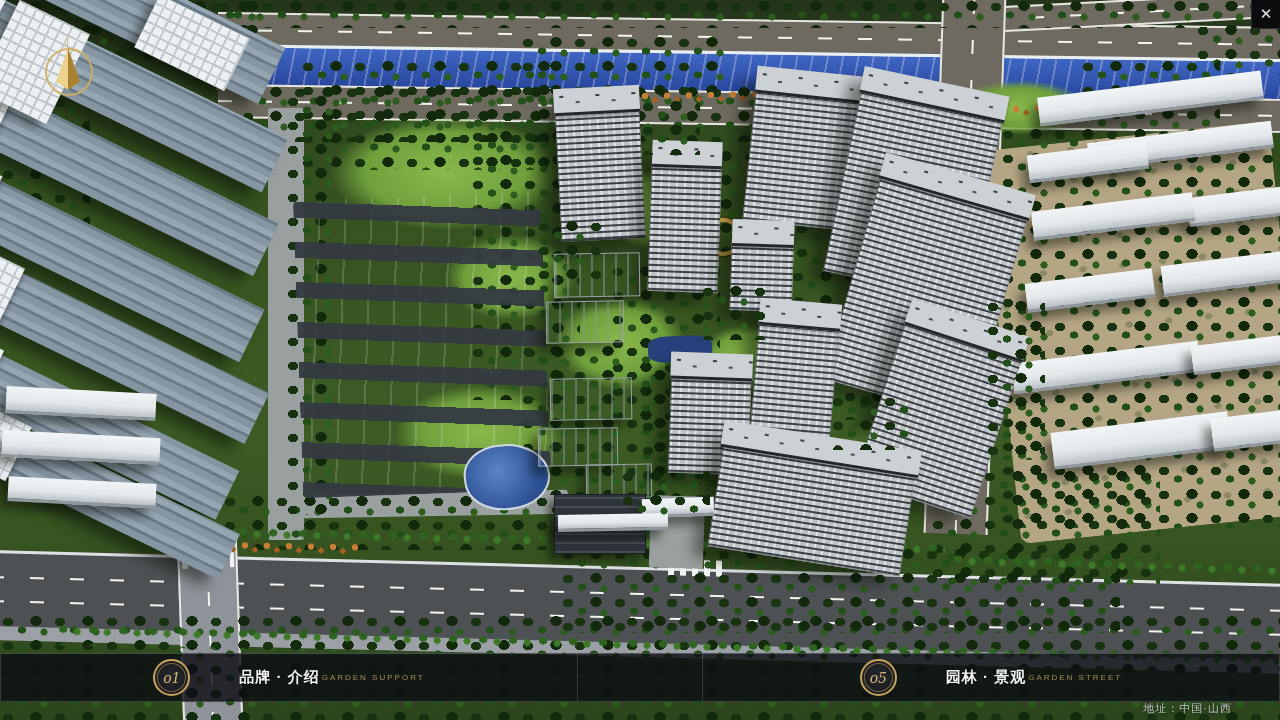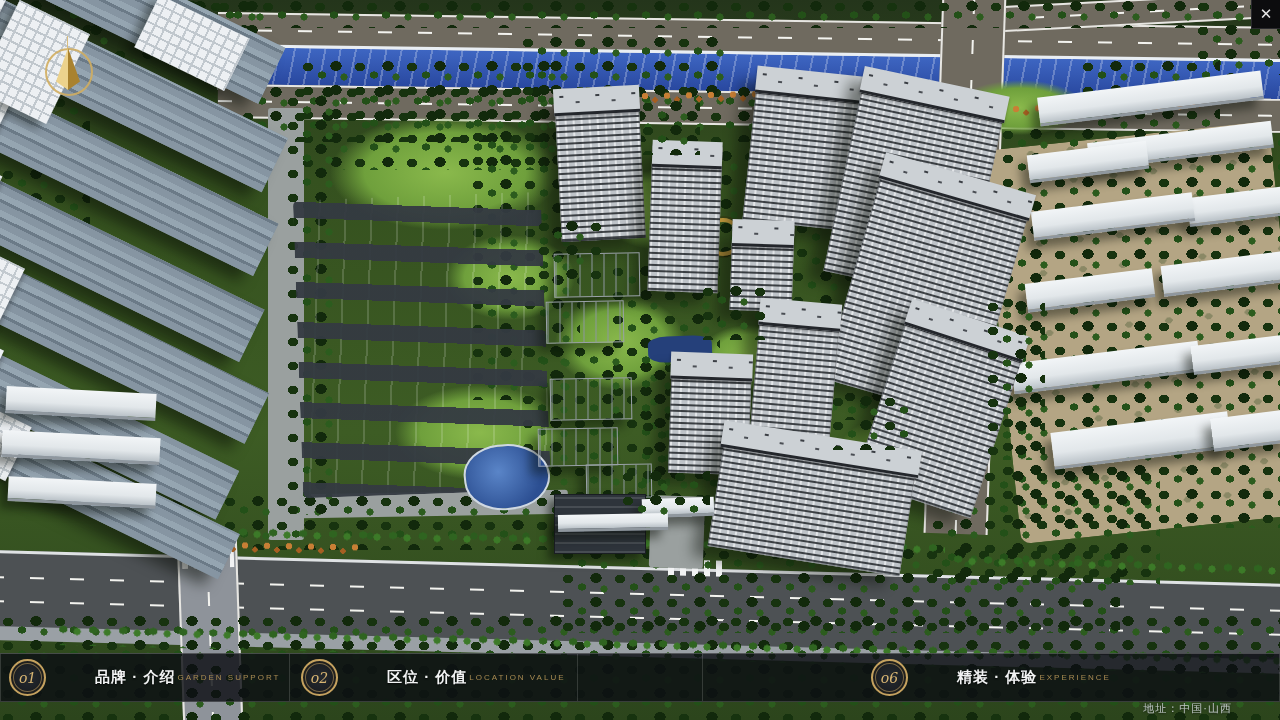--- a/index.html
+++ b/index.html
@@ -281,35 +281,28 @@
 
   <nav class="navbar">
     <div id="nav-left" class="nav-group">
         <div class="nav-item">
           <span class="badge">o1</span>
           <span class="nav-text">
             <span class="zh">品牌 · 介绍</span>
             <span class="en">GARDEN SUPPORT</span>
           </span>
         </div>
-        <div class="nav-item">
-          <span class="badge">o2</span>
-          <span class="nav-text">
-            <span class="zh">区位 · 价值</span>
-            <span class="en">LOCATION VALUE</span>
-          </span>
-        </div>
       </div>
     <div class="logo-spacer"></div>
     <div id="nav-right" class="nav-group">
         <div class="nav-item">
-          <span class="badge">o6</span>
+          <span class="badge">o5</span>
           <span class="nav-text">
-            <span class="zh">精装 · 体验</span>
-            <span class="en">EXPERIENCE</span>
+            <span class="zh">园林 · 景观</span>
+            <span class="en">GARDEN STREET</span>
           </span>
         </div>
       </div>
   </nav>
 
 
   <div class="address">地址：中国·山西</div>
 </div>
 
 </body></html>

